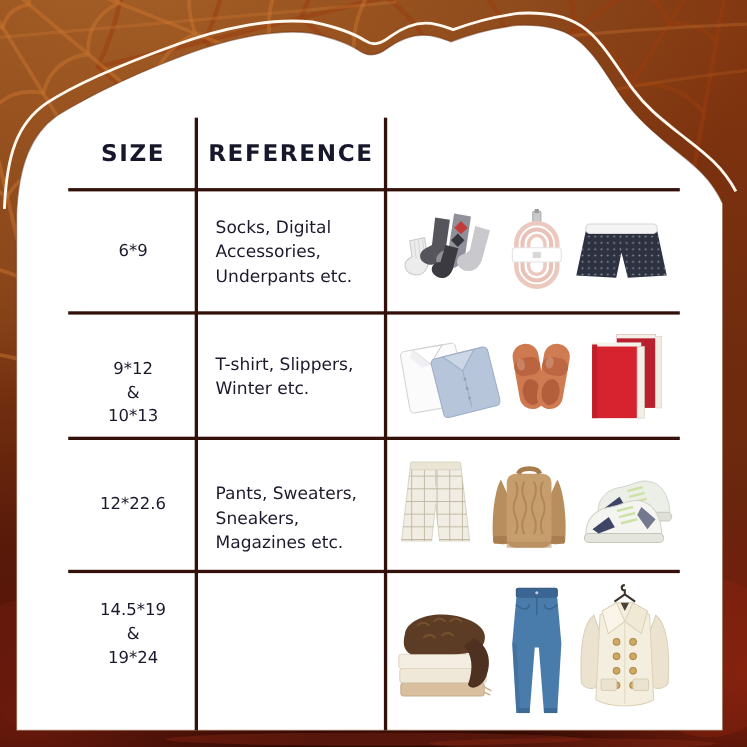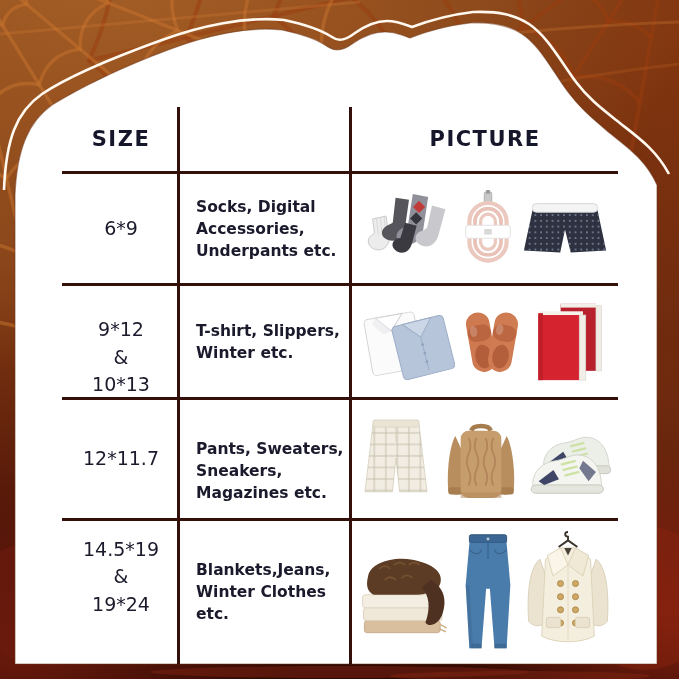--- a/index.html
+++ b/index.html
@@ -15,22 +15,22 @@
       radial-gradient(120% 90% at 15% -10%, #a86127 0%, #8f4b1c 45%, rgba(143,75,28,0) 72%),
       radial-gradient(130% 110% at 96% 4%, #82360f 0%, #6f2a0e 42%, rgba(111,42,14,0) 78%),
       linear-gradient(180deg,#94511f 0%,#8a4418 30%,#74300f 52%,#591a0a 72%,#431106 86%,#2f0a04 100%);
   }
   svg.frame{position:absolute;inset:0;display:block;}
   .grid-line{position:absolute;background:#33100a;}
   .v-line{width:3px;top:107px;height:557px;}
   .h-line{left:62px;width:556px;height:3px;}
   .cell{position:absolute;display:flex;align-items:center;justify-content:center;text-align:center;}
   .hdr{font-size:21px;font-weight:600;letter-spacing:1.5px;color:#17172b;}
-  .size-cell{font-size:19px;white-space:pre-line;line-height:1.45;}
-  .ref-cell{justify-content:flex-start;text-align:left;font-size:15.5px;line-height:1.42;white-space:pre-line;font-weight:bold;}
+  .size-cell{font-size:15px;white-space:pre-line;line-height:1.45;}
+  .ref-cell{justify-content:flex-start;text-align:left;font-size:15.5px;line-height:1.42;white-space:pre-line;}
   .pics{position:absolute;left:354px;width:264px;display:flex;align-items:center;justify-content:center;gap:7px;}
   .pics svg{display:block;flex:0 0 auto;}
 </style>
 </head>
 <body>
 
 <div class="stage">
   <div class="bg"></div>
 
   <svg class="frame" width="679" height="679" viewBox="0 0 679 679" aria-hidden="true">
@@ -101,21 +101,21 @@
   </svg>
 
   <div class="grid-line v-line" style="left:177px"></div>
   <div class="grid-line v-line" style="left:349px"></div>
   <div class="grid-line h-line" style="top:171px"></div>
   <div class="grid-line h-line" style="top:283px"></div>
   <div class="grid-line h-line" style="top:397px"></div>
   <div class="grid-line h-line" style="top:518px"></div>
 
   <div class="cell hdr" style="left:62px;top:107px;width:118px;height:64px">SIZE</div>
-  <div class="cell hdr" style="left:352px;top:107px;width:266px;height:64px">PICTURE</div>
+  <div class="cell hdr" style="left:180px;top:107px;width:169px;height:64px">REFERENCE</div>
 
   <div class="cell size-cell" style="left:58px;top:174px;width:126px;height:109px">6*9</div>
   <div class="cell ref-cell" style="left:196px;top:174px;width:150px;height:109px">Socks, Digital
 Accessories,
 Underpants etc.</div>
   <div class="pics" style="top:174px;height:109px">
     <svg width="92" height="77" viewBox="0 0 96 80">
       <path d="M10 30 L24 27 L27 46 C29 57 22 64 13 62 C5 60 3 51 9 47 L12 45 Z" fill="#ececec" stroke="#c9c9c9"></path>
       <path d="M14 29 l2 18 M18 28.5 l2 18 M22 28 l2 18" stroke="#d8d8d8" fill="none"></path>
       <path d="M34 8 L48 10 L44 38 C42 50 33 56 24 51 C17 47 19 39 27 36 L31 34 Z" fill="#55555b"></path>
@@ -185,21 +185,21 @@
       <rect x="34" y="4" width="38" height="72" fill="#b7202c"></rect>
       <rect x="72" y="6" width="6" height="70" fill="#efece6" stroke="#d8d4cc" stroke-width="0.7"></rect>
       <rect x="34" y="4" width="38" height="4" fill="#f2efe9"></rect>
       <rect x="10" y="14" width="44" height="72" fill="#d5242f"></rect>
       <rect x="10" y="12" width="48" height="4" fill="#f5f2ec"></rect>
       <rect x="54" y="16" width="7" height="70" fill="#f2efe9" stroke="#d8d4cc" stroke-width="0.7"></rect>
       <rect x="10" y="14" width="5" height="72" fill="#c01f29"></rect>
     </svg>
   </div>
 
-  <div class="cell size-cell" style="left:58px;top:400px;width:126px;height:118px">12*11.7</div>
+  <div class="cell size-cell" style="left:58px;top:400px;width:126px;height:118px">12*22.6</div>
   <div class="cell ref-cell" style="left:196px;top:400px;width:150px;height:142px">Pants, Sweaters,
 Sneakers,
 Magazines etc.</div>
   <div class="pics" style="top:400px;height:118px;gap:6px">
     <svg width="78" height="88" viewBox="0 0 88 98">
       <defs>
         <pattern id="plaid" width="13" height="13" patternUnits="userSpaceOnUse">
           <path d="M0 6.5 H13 M6.5 0 V13" stroke="#b5ae97" stroke-width="1" fill="none"></path>
         </pattern>
       </defs>
@@ -234,23 +234,20 @@
         <path d="M12 50 L28 38 L34 48 L18 54 Z" fill="#3e4566"></path>
         <path d="M60 28 L74 40 L66 50 L56 36 Z" fill="#3e4566" opacity="0.7"></path>
         <path d="M36 32 L52 28 M38 38 L54 34 M40 44 L56 40" stroke="#cde2a4" stroke-width="2.5" fill="none"></path>
       </g>
     </svg>
   </div>
 
   <div class="cell size-cell" style="left:58px;top:521px;width:126px;height:112px">14.5*19
 &amp;
 19*24</div>
-  <div class="cell ref-cell" style="left:196px;top:521px;width:150px;height:141px">Blankets,Jeans,
-Winter Clothes
-etc.</div>
   <div class="pics" style="top:521px;height:141px;gap:6px">
     <svg width="98" height="102" viewBox="0 0 106 110">
       <rect x="8" y="86" width="82" height="13" rx="3" fill="#d9bf9e" stroke="#c6ab8a"></rect>
       <rect x="7" y="72" width="85" height="14" rx="3" fill="#efe7d7" stroke="#dccfb8"></rect>
       <rect x="6" y="58" width="87" height="14" rx="3" fill="#f4eee2" stroke="#e0d6c2"></rect>
       <path d="M12 38 C14 24 38 16 60 20 C82 24 94 34 90 46 C88 54 76 58 60 58 L18 58 C10 54 10 46 12 38 Z" fill="#5d3c25"></path>
       <path d="M80 42 C94 50 98 64 92 80 C88 90 78 94 74 88 C80 72 78 58 70 50 Z" fill="#4e3120"></path>
       <path d="M24 30 q6 -6 12 0 M40 26 q6 -6 12 0 M56 26 q6 -6 12 0 M30 42 q6 -6 12 0 M48 40 q6 -6 12 0" stroke="#74502f" fill="none" stroke-width="2"></path>
       <path d="M90 90 l7 4 M89 95 l7 3" stroke="#cdb089" stroke-width="1.5" fill="none"></path>
     </svg>

